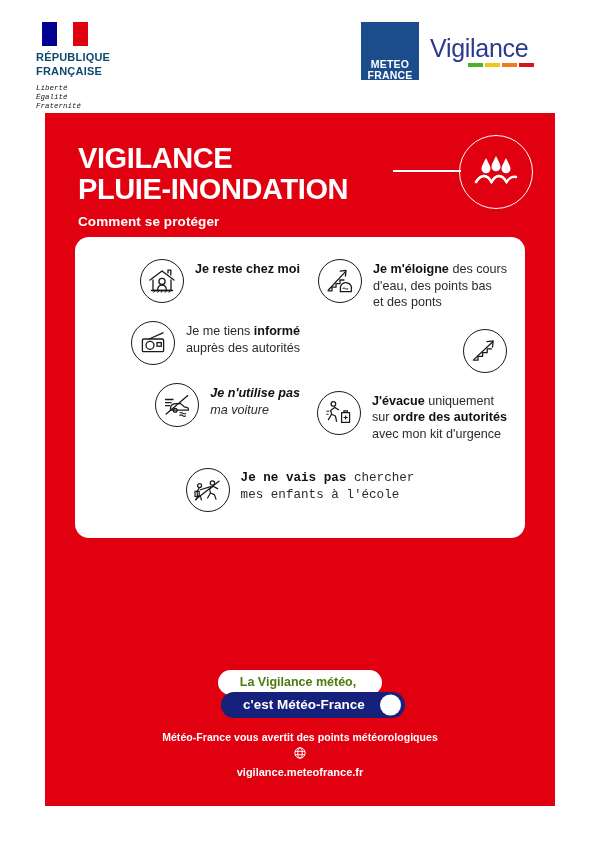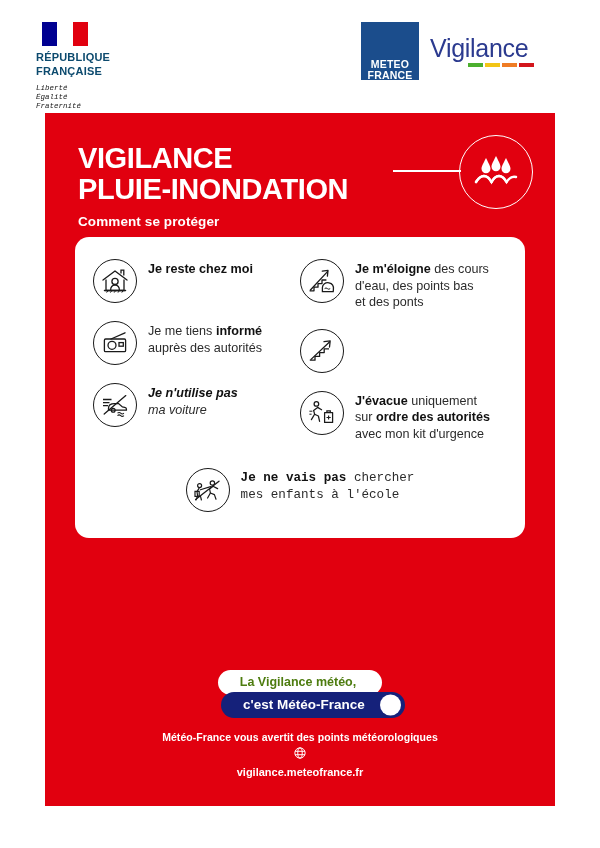--- a/index.html
+++ b/index.html
@@ -183,20 +183,21 @@
     display: flex;
     gap: 0px;
   }
   .col { width: 50%; display: flex; flex-direction: column; }
 
   .advice {
     display: flex;
     align-items: flex-start;
     gap: 11px;
     margin-bottom: 18px;
+    justify-content: flex-end;
   }
   .advice.last-left { margin-bottom: 0; font-style: italic; }
   .advice-icon {
     flex: 0 0 auto;
     width: 44px;
     height: 44px;
     border-radius: 50%;
     border: 1.3px solid #1a1a1a;
     display: flex;
     align-items: center;

